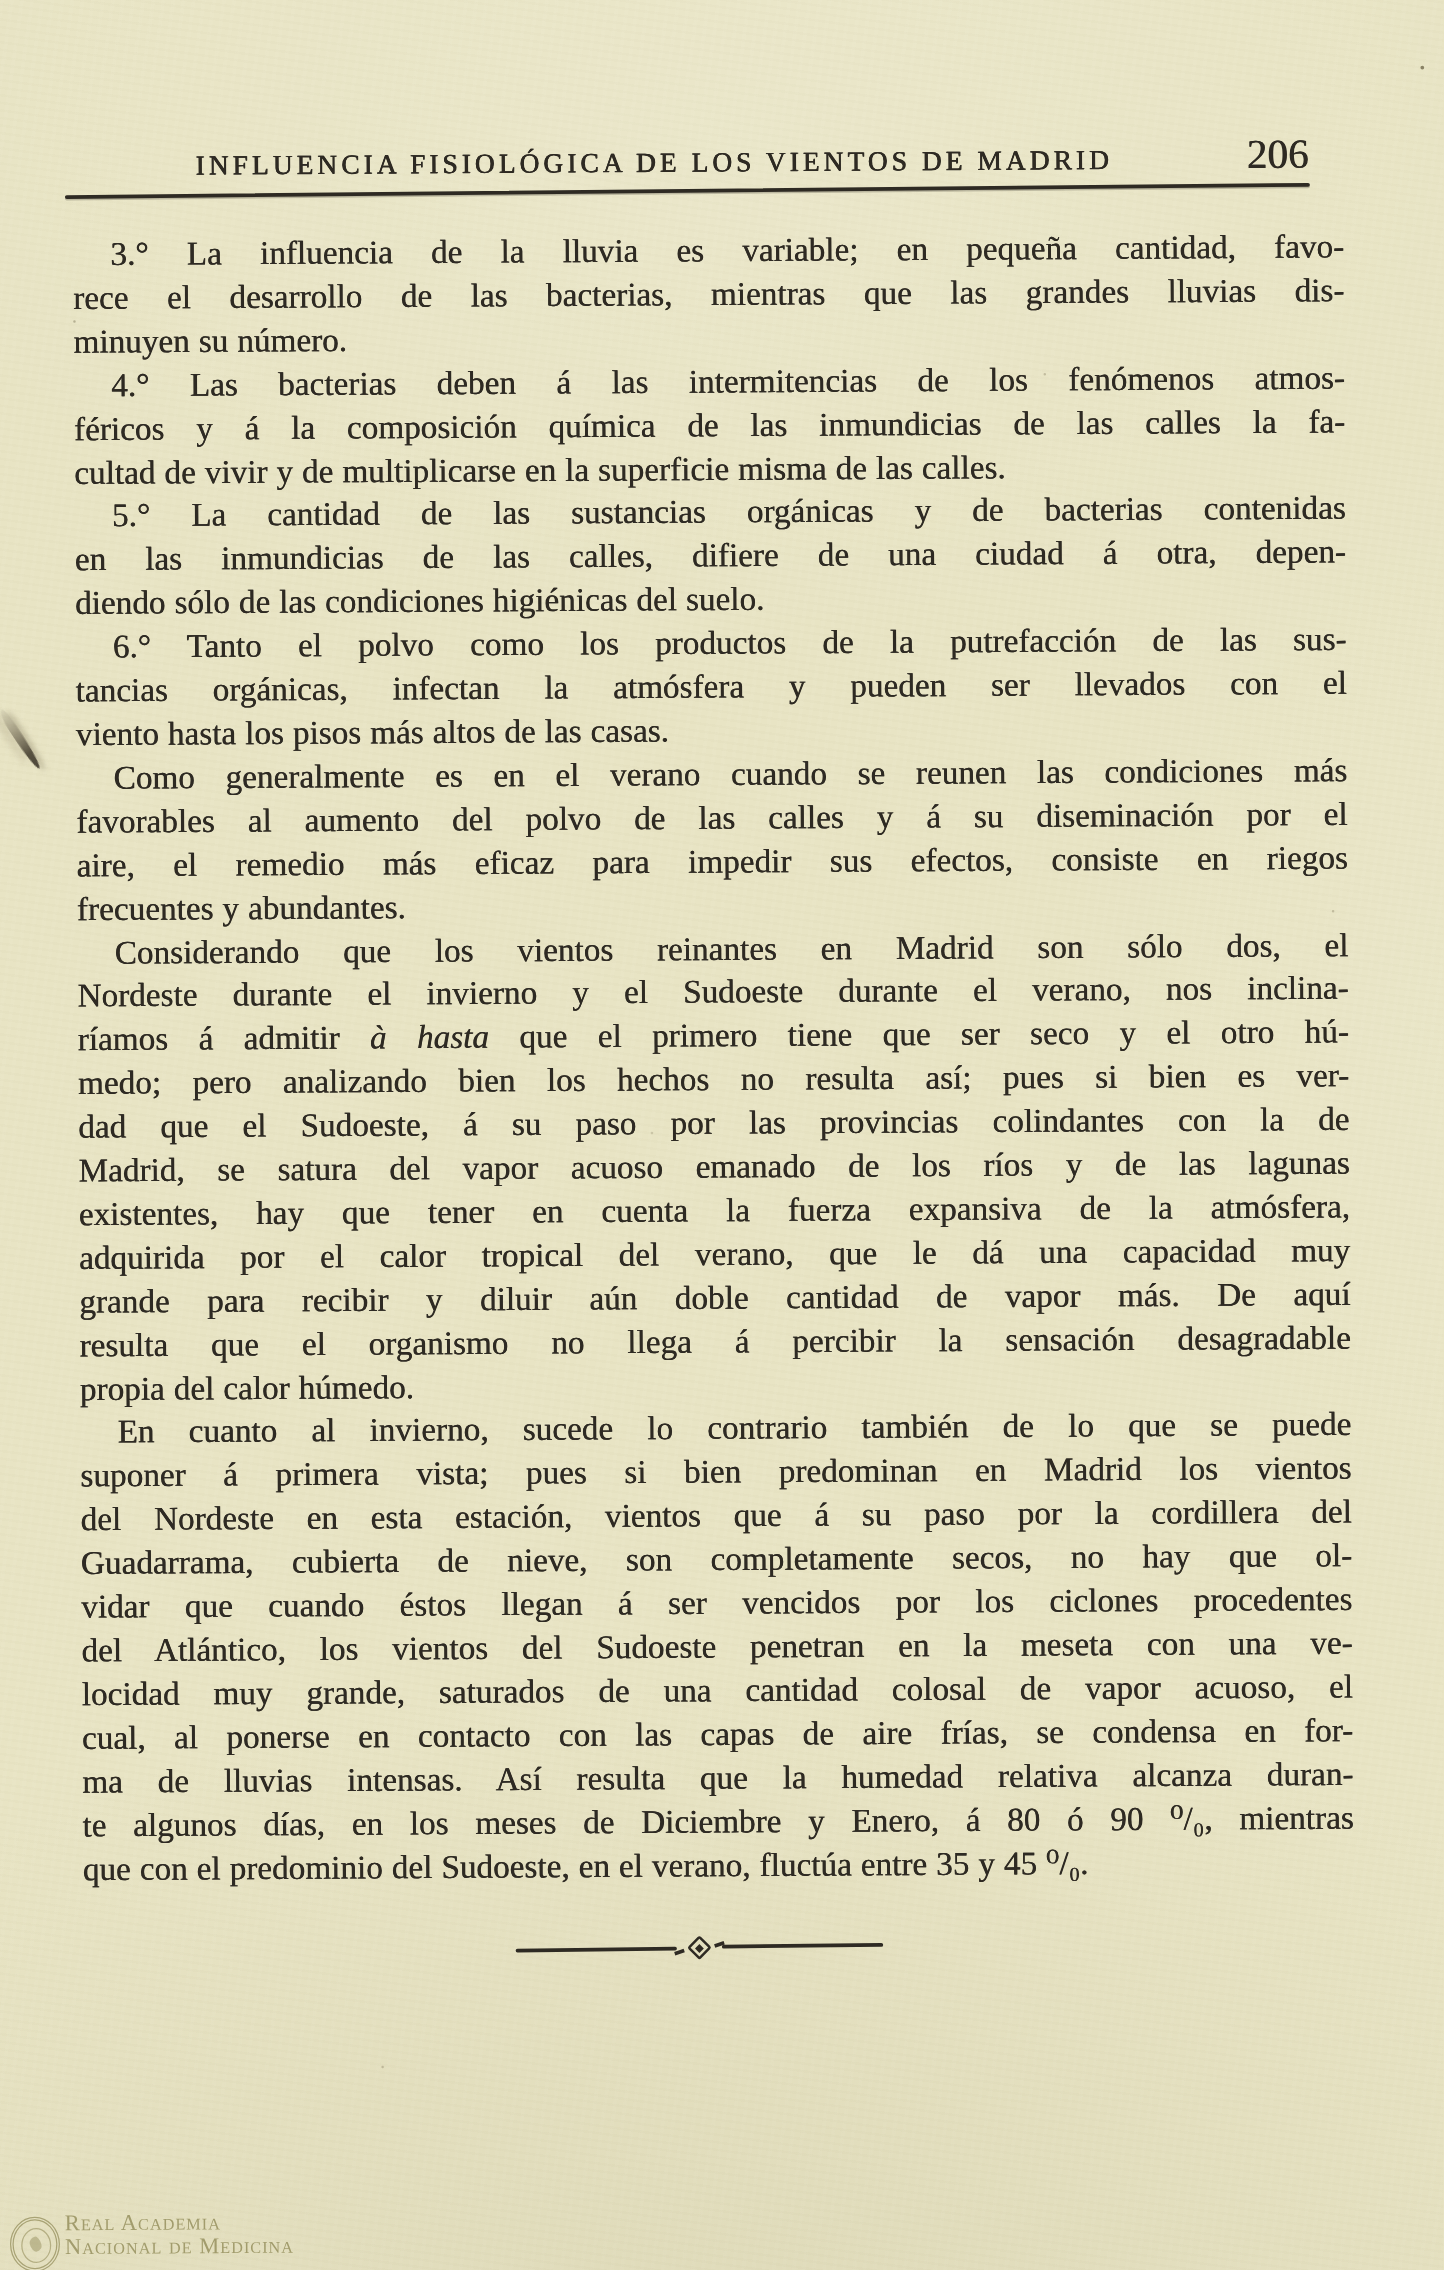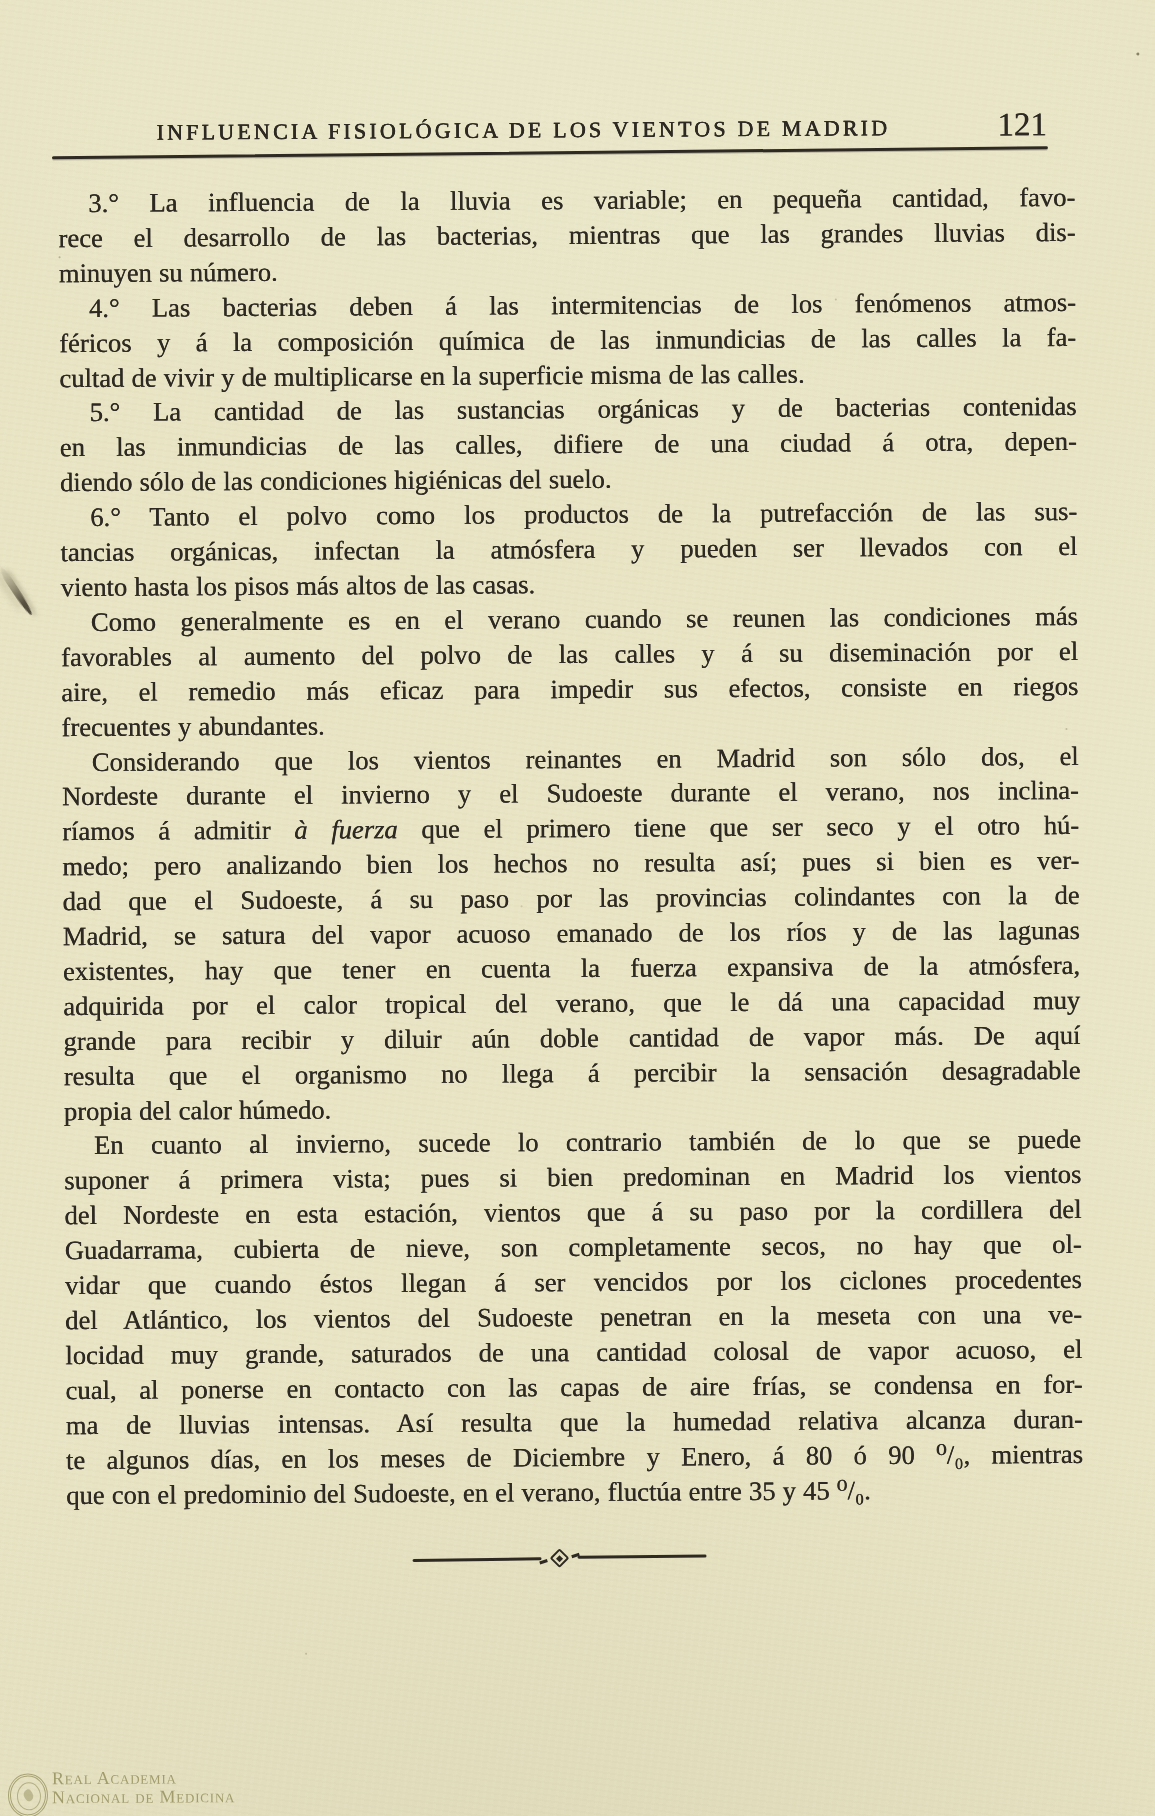--- a/index.html
+++ b/index.html
@@ -141,21 +141,21 @@
   .speck.s6{left:520px;top:905px;width:2px;height:2px;opacity:0.22;}
 </style>
 </head>
 <body>
 
 <div class="page">
   <div class="content">
 
     <div class="runhead">
       <span class="head-title">INFLUENCIA FISIOLÓGICA DE LOS VIENTOS DE MADRID</span>
-      <span class="page-number">121</span>
+      <span class="page-number">206</span>
     </div>
     <div class="head-rule"></div>
 
     <div class="body-text">
         <div class="para">
           <div class="line first">3.° La influencia de la lluvia es variable; en pequeña cantidad, favo-</div>
           <div class="line">rece el desarrollo de las bacterias, mientras que las grandes lluvias dis-</div>
           <div class="line last">minuyen su número.</div>
         </div>
         <div class="para">
@@ -175,21 +175,21 @@
         </div>
         <div class="para">
           <div class="line first">Como generalmente es en el verano cuando se reunen las condiciones más</div>
           <div class="line">favorables al aumento del polvo de las calles y á su diseminación por el</div>
           <div class="line">aire, el remedio más eficaz para impedir sus efectos, consiste en riegos</div>
           <div class="line last">frecuentes y abundantes.</div>
         </div>
         <div class="para">
           <div class="line first">Considerando que los vientos reinantes en Madrid son sólo dos, el</div>
           <div class="line">Nordeste durante el invierno y el Sudoeste durante el verano, nos inclina-</div>
-          <div class="line">ríamos á admitir <i>à fuerza</i> que el primero tiene que ser seco y el otro hú-</div>
+          <div class="line">ríamos á admitir <i>à hasta</i> que el primero tiene que ser seco y el otro hú-</div>
           <div class="line">medo; pero analizando bien los hechos no resulta así; pues si bien es ver-</div>
           <div class="line">dad que el Sudoeste, á su paso por las provincias colindantes con la de</div>
           <div class="line">Madrid, se satura del vapor acuoso emanado de los ríos y de las lagunas</div>
           <div class="line">existentes, hay que tener en cuenta la fuerza expansiva de la atmósfera,</div>
           <div class="line">adquirida por el calor tropical del verano, que le dá una capacidad muy</div>
           <div class="line">grande para recibir y diluir aún doble cantidad de vapor más. De aquí</div>
           <div class="line">resulta que el organismo no llega á percibir la sensación desagradable</div>
           <div class="line last">propia del calor húmedo.</div>
         </div>
         <div class="para">

